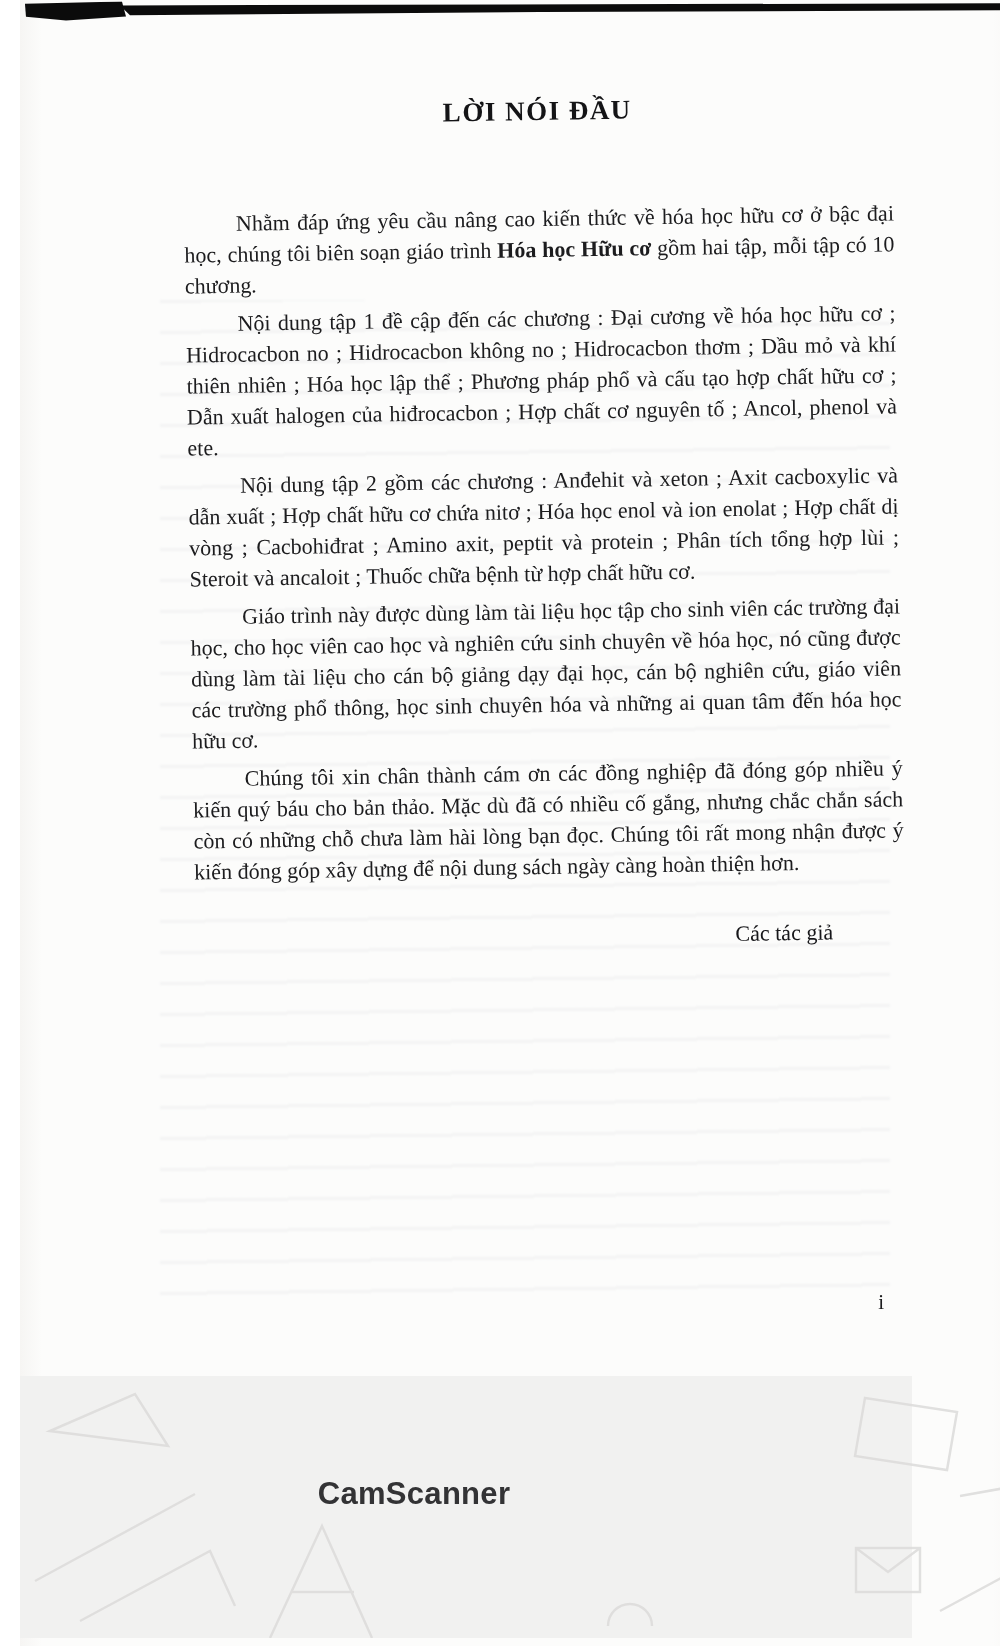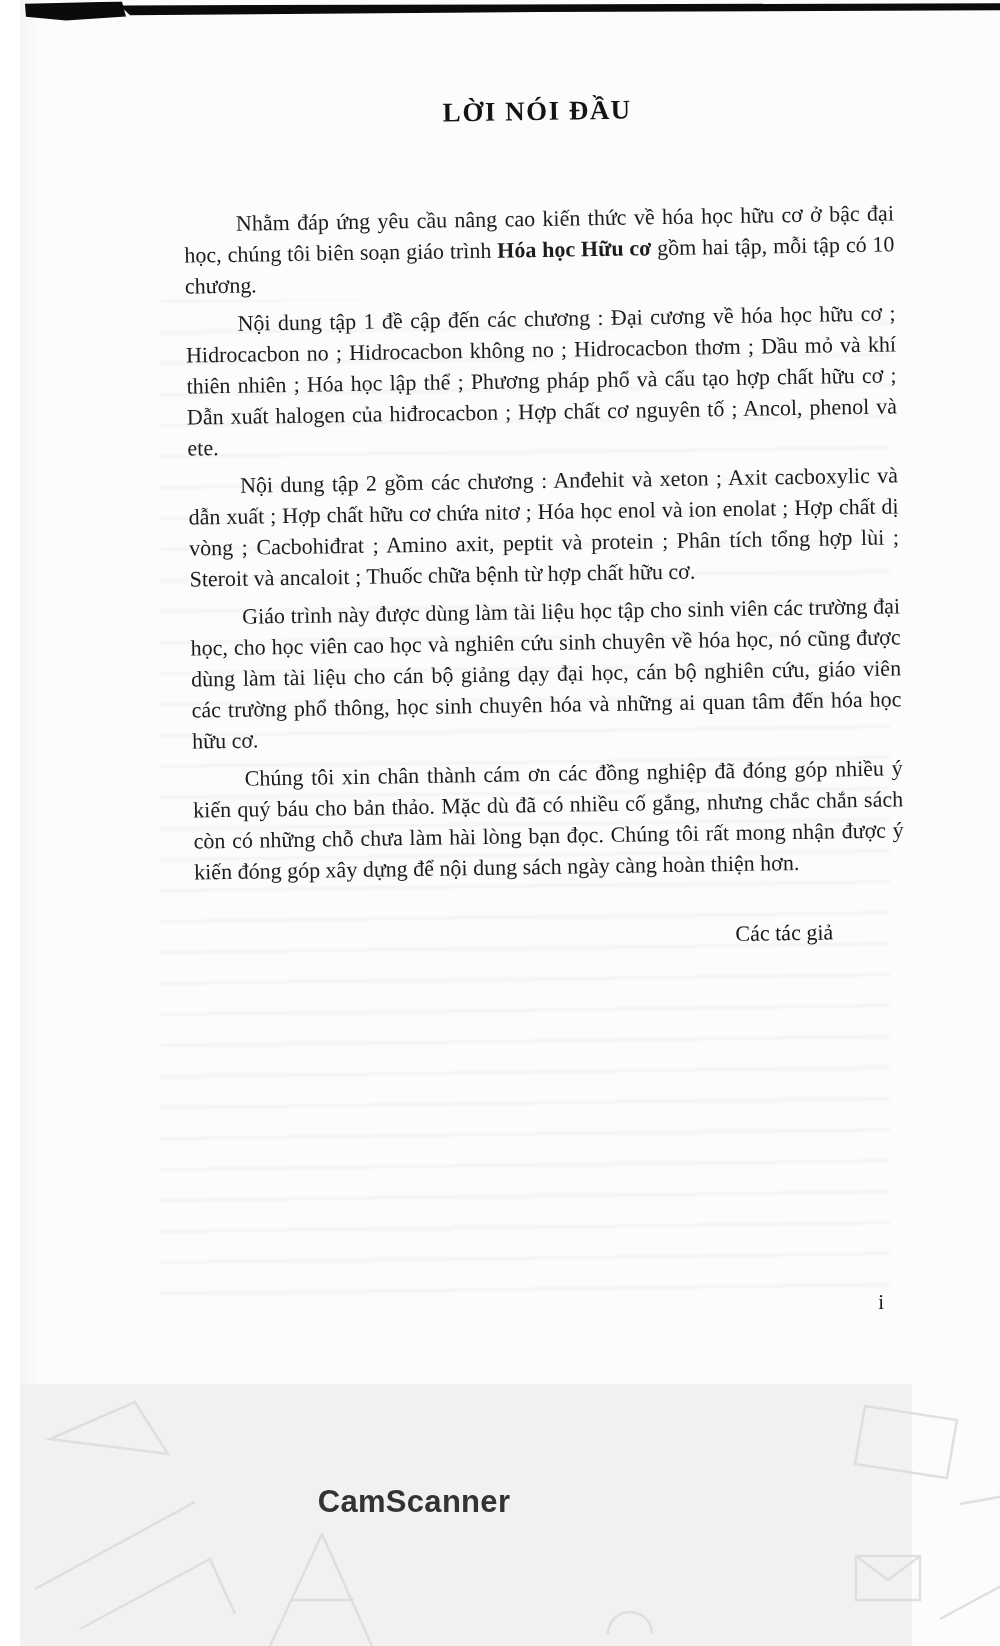--- a/index.html
+++ b/index.html
@@ -59,21 +59,21 @@
     font-size: 22px;
     color: #17171a;
   }
   .page-number {
     position: absolute;
     right: 136px; top: 1290px;
     font-size: 21px;
     color: #1c1c1e;
   }
   .footer {
-    position: absolute; left: 0; bottom: 0;
+    position: absolute; left: 0; bottom: 8px;
     width: 892px; height: 262px;
     background: #f1f1f0;
   }
   .footer-doodles {
     position: absolute; left: 0; top: 0;
     width: 1000px; height: 262px;
     opacity: 0.9;
   }
   .brand {
     position: absolute; top: 100px; left: 0; right: 0;

